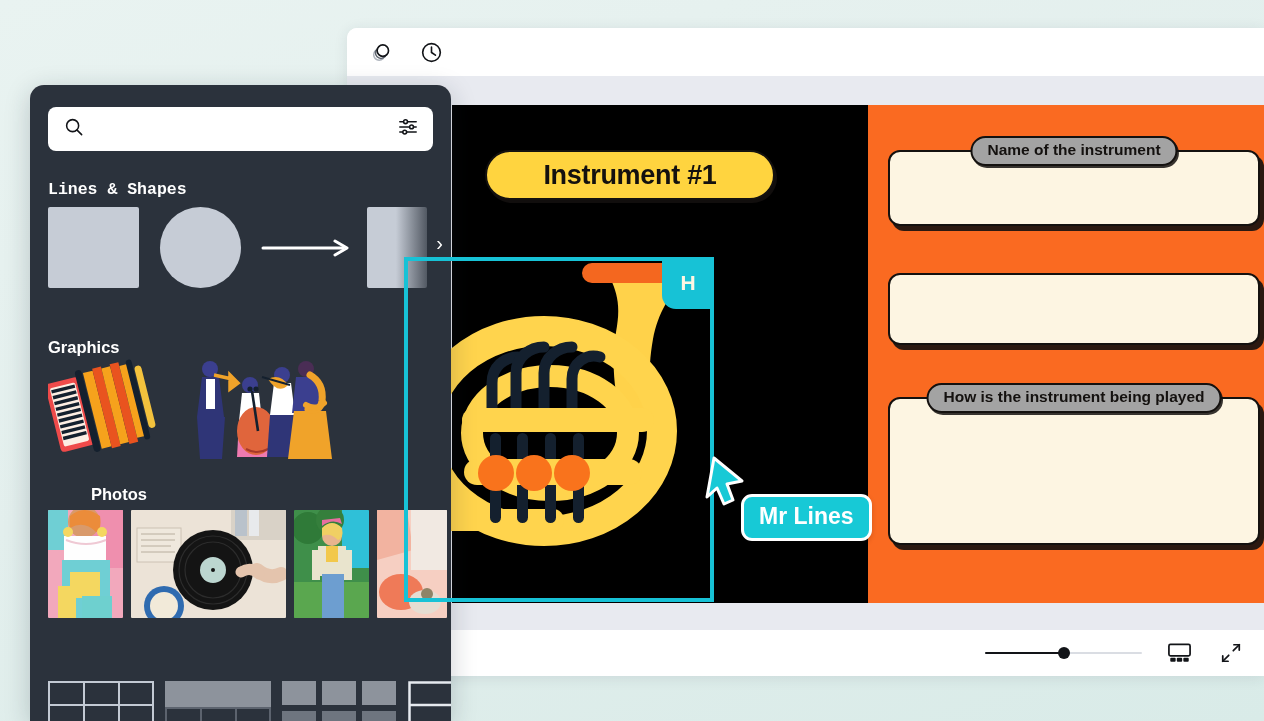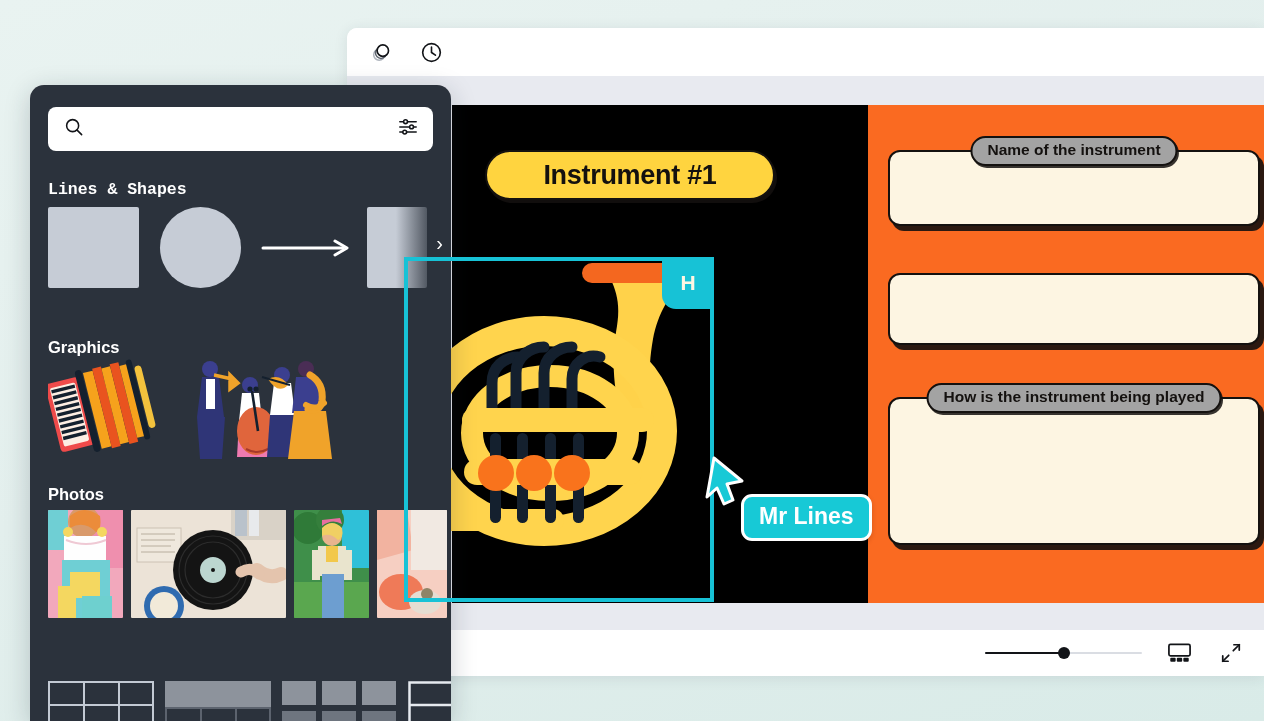--- a/index.html
+++ b/index.html
@@ -444,21 +444,21 @@
 
         <circle cx="122" cy="16" r="8" fill="#4a2d55"></circle>
         <path d="M112 24 h20 l6 36 -30 0z" fill="#3b3f8f"></path>
         <path d="M110 58 h32 l6 48 -44 0z" fill="#f0a32a"></path>
         <path d="M126 22 q14 8 12 26 q-2 12 -14 8" stroke="#f0a32a" stroke-width="7" fill="none" stroke-linecap="round"></path>
         <path d="M122 52 q10 6 18 -2" stroke="#f0a32a" stroke-width="6" fill="none" stroke-linecap="round"></path>
       </svg>
     </div>
   </div>
 
-  <div class="section-title" style="top:400px;">Photos</div>
+  <div class="section-title" style="top:400px;margin-left:43px;">Photos</div>
   <div class="photos-row">
 
     <div class="photo" style="width:75px;">
       <svg width="75" height="108" viewBox="0 0 75 108">
         <rect width="75" height="108" fill="#f2a8bc"></rect>
         <rect x="40" y="0" width="35" height="58" fill="#ef8fae"></rect>
         <rect x="0" y="0" width="20" height="40" fill="#6fcfd4"></rect>
         <circle cx="36" cy="12" r="16" fill="#d99a6b"></circle>
         <path d="M22 6 q14 -12 30 0 q2 14 -4 16 q-12 -12 -26 -4z" fill="#eb8c3a"></path>
         <rect x="16" y="26" width="42" height="40" fill="#fefefe"></rect>

